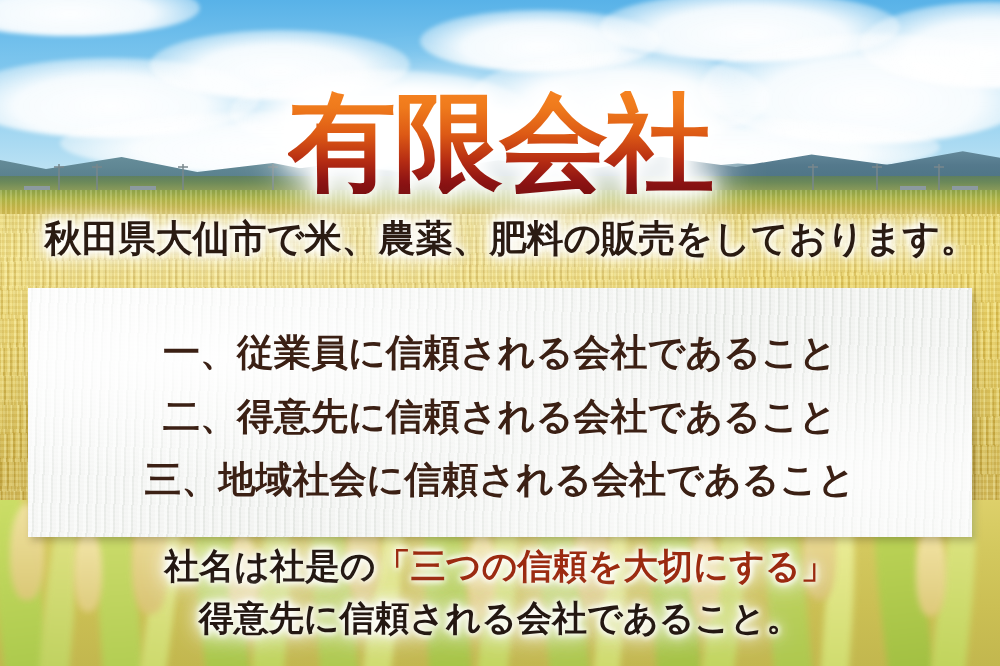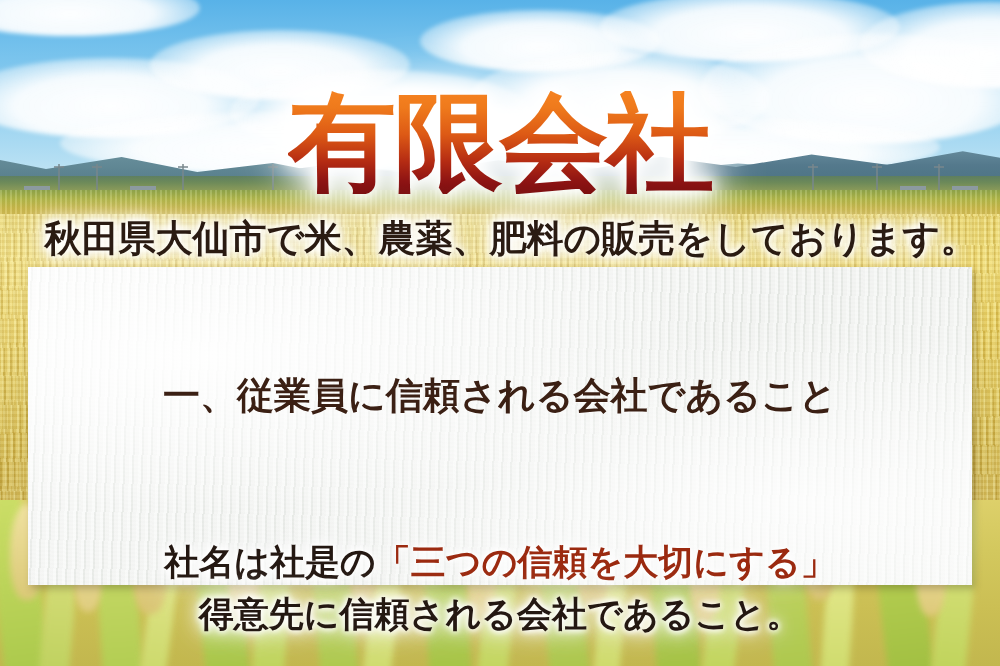--- a/index.html
+++ b/index.html
@@ -175,21 +175,21 @@
     color:#2a1b12;
     white-space:nowrap;
     text-shadow:
       0 0 7px #fff,0 0 7px #fff,0 0 13px #fff,0 0 18px #fff,
       0 0 24px rgba(255,255,255,.95),0 0 34px rgba(255,255,255,.8);
     padding-left: 22px;
   }
 
   
   #panel{
-    position:absolute; left:28px; top:267px; width:944px; height:318px;
+    position:absolute; left:28px; top:288px; width:944px; height:249px;
     background:#eef0ee;
     box-shadow:3px 4px 7px rgba(60,50,20,.28);
   }
   #panel::before{
     content:""; position:absolute; inset:0;
     background:
       repeating-linear-gradient(92deg,rgba(255,255,255,.85) 0 3px,rgba(225,228,224,.75) 3px 5px,rgba(248,249,247,.8) 5px 9px),
       repeating-linear-gradient(4deg,rgba(255,255,255,.5) 0 2px,rgba(219,222,218,.45) 2px 4px);
     opacity:.95;
   }
@@ -212,21 +212,21 @@
     color:#3b2014; white-space:nowrap; line-height:1.62;
     text-shadow:0 1px 0 rgba(255,255,255,.55);
   }
 
   
   #footer{
     position:absolute; left:0; top:540px; width:1000px;
     text-align:center;
   }
   .fline{
-    font-family:Liberation Mono, monospace;
+    font-family:Liberation Sans, sans-serif;
     font-size:35px; font-weight:bold; white-space:nowrap;
     color:#241812; line-height:1.48;
     text-shadow:
       0 0 6px #fff,0 0 6px #fff,0 0 12px #fff,0 0 18px #fff,
       0 0 26px rgba(255,255,255,.95),0 0 36px rgba(255,255,255,.78);
     text-align: center;
   }
   .accent{ color:#9b2a10; }
 </style>
 </head>
@@ -321,20 +321,22 @@
       <span class="glowwrap">
         <span class="gchar t-small">有限会社</span>
       </span>
     </div>
 
     <div id="subtitle">秋田県大仙市で米、農薬、肥料の販売をしております。</div>
 
     <div id="panel">
       <div id="principles">
         <div class="principle">一、従業員に信頼される会社であること</div>
+        <div class="principle">二、得意先に信頼される会社であること</div>
+        <div class="principle">三、地域社会に信頼される会社であること</div>
       </div>
     </div>
 
     <div id="footer">
       <div class="fline"><span>社名は社是の</span><span class="accent">「三つの信頼を大切にする」</span></div>
       <div class="fline">得意先に信頼される会社であること。</div>
     </div>
 
   </div>
 </div>

